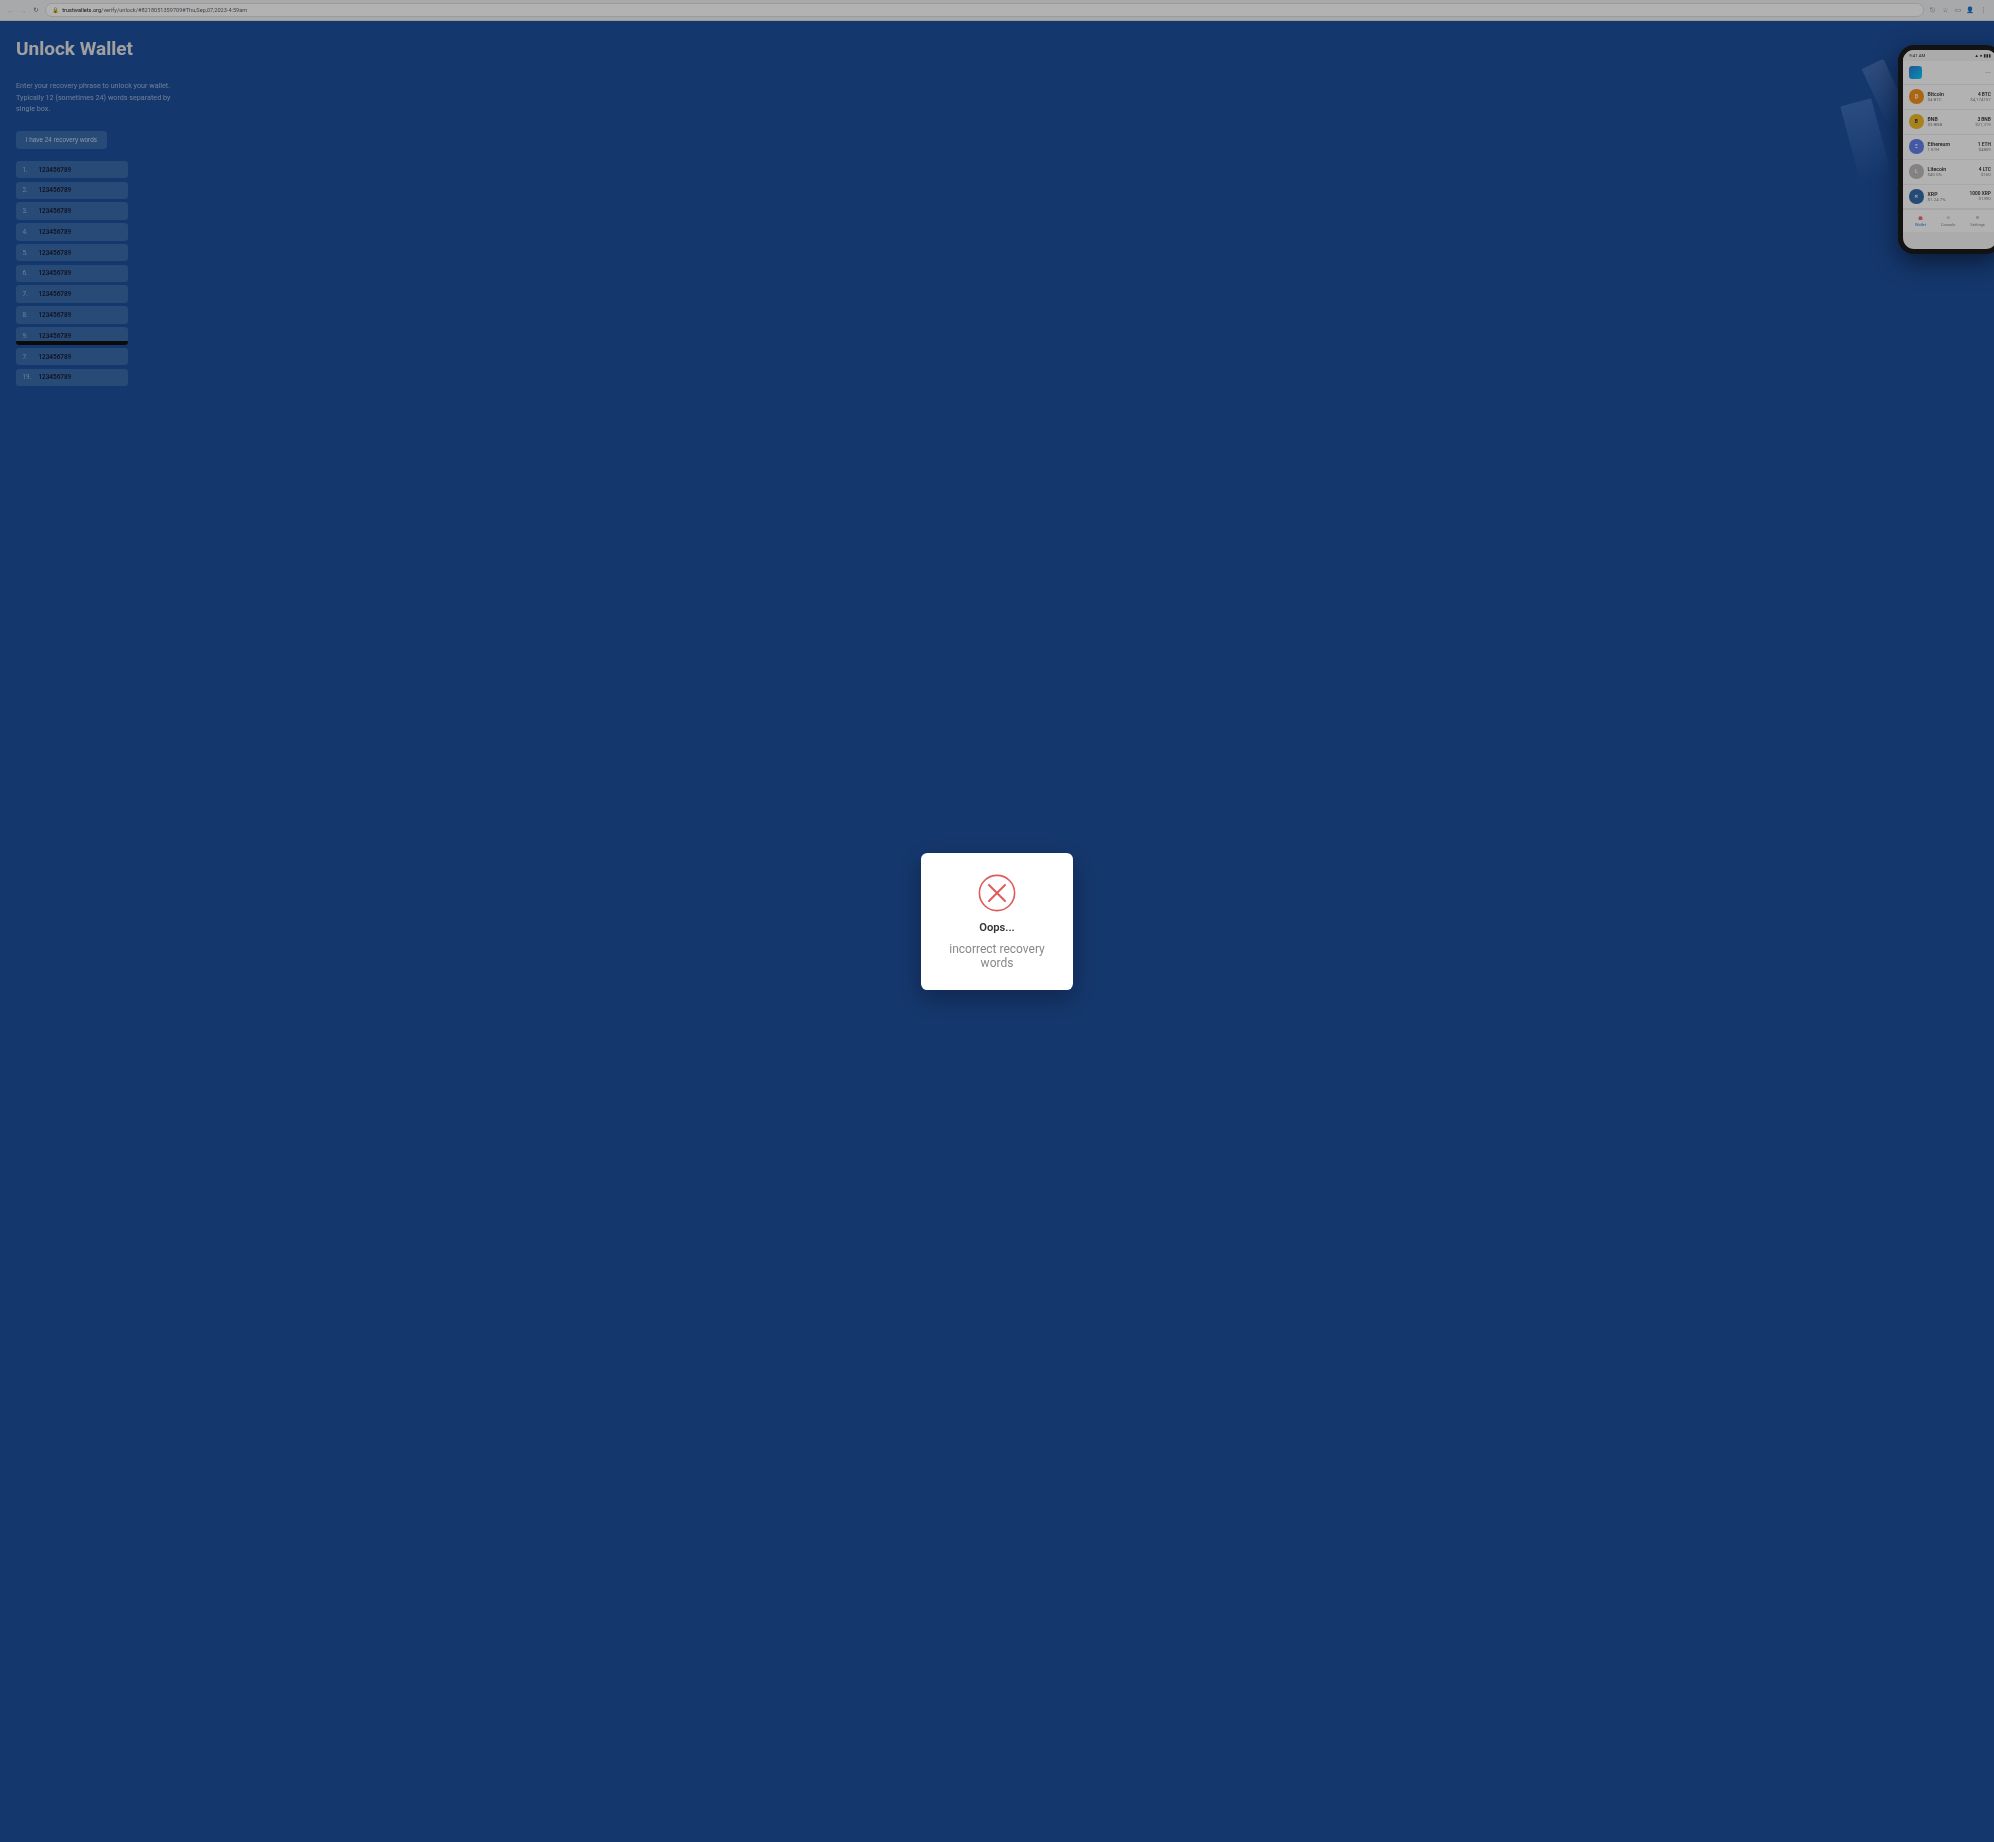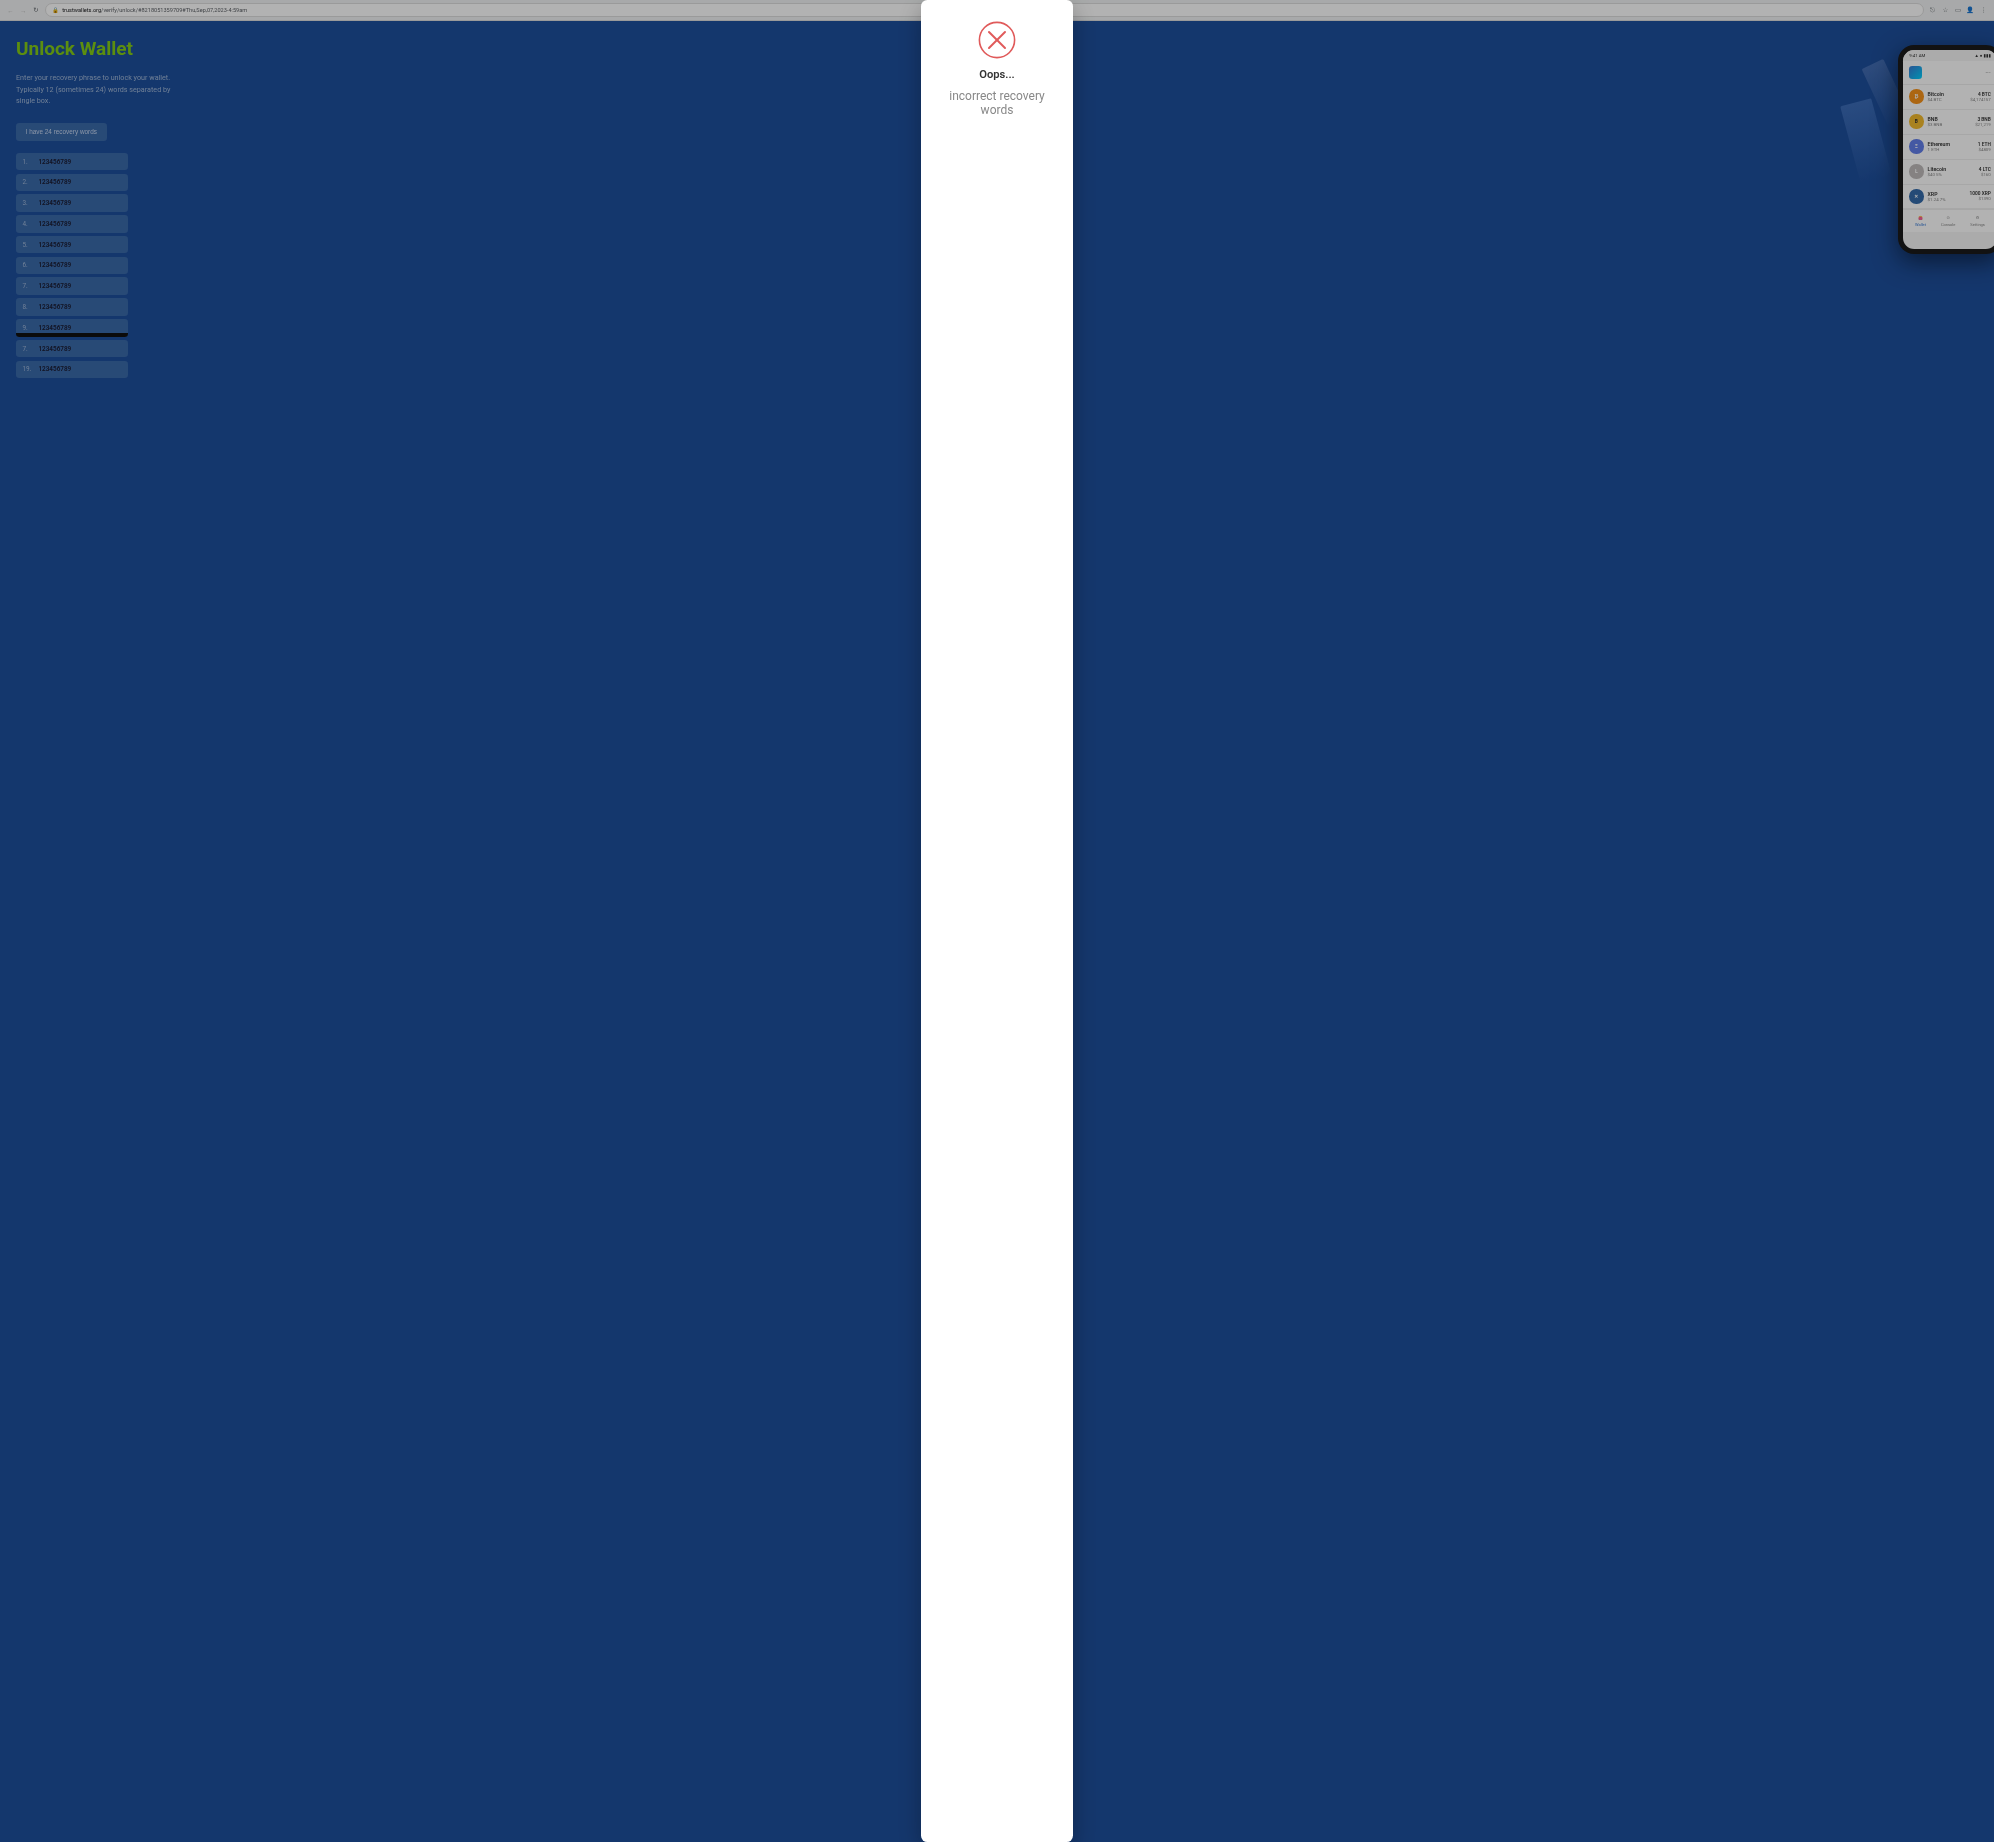--- a/index.html
+++ b/index.html
@@ -106,22 +106,22 @@
       background: #1e4f9c;
       min-height: calc(100vh - 21px);
       padding: 16px 16px;
       position: relative;
       overflow: hidden;
     }
 
     .page-title {
       font-size: 19px;
       font-weight: 700;
-      color: #84cc16;
-      margin-bottom: 12px;
+      color: #e5e5e5;
+      margin-bottom: 20px;
     }
 
     .page-subtitle {
       font-size: 7.2px;
       color: #a0b8d8;
       line-height: 1.6;
       max-width: 168px;
       margin-bottom: 16px;
     }
 
@@ -337,20 +337,21 @@
 
     
     .modal-overlay {
       position: fixed;
       top: 0;
       left: 0;
       right: 0;
       bottom: 0;
       background: rgba(0,0,0,0.3);
       display: flex;
+      align-items: center;
       justify-content: center;
       z-index: 100;
     }
 
     .modal {
       background: white;
       border-radius: 6.4px;
       padding: 20px 24px;
       max-width: 152px;
       width: 90%;

